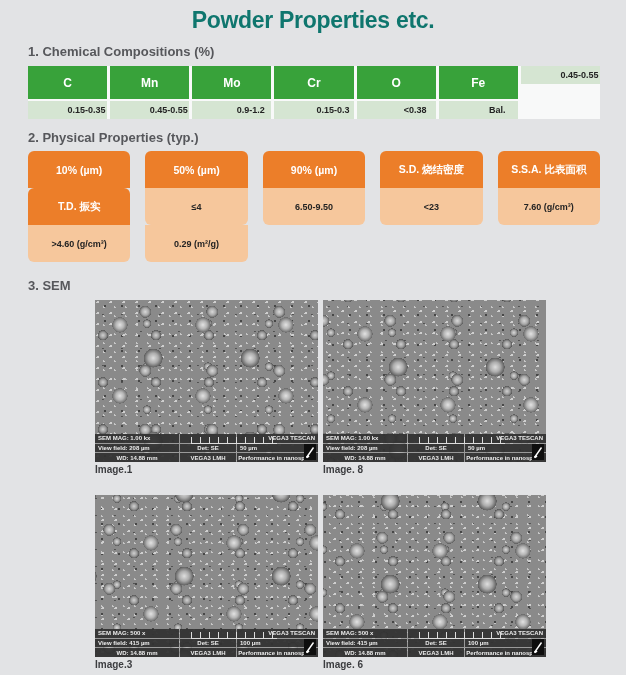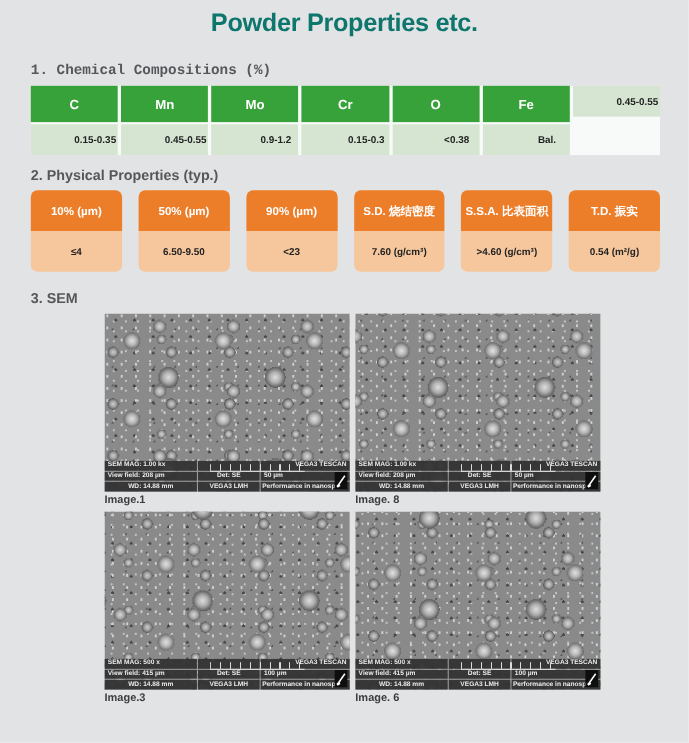--- a/index.html
+++ b/index.html
@@ -2,42 +2,42 @@
 <html><head>
 <meta charset="utf-8">
 <style>
   html,body{margin:0;padding:0;}
   .page{position:relative;width:626px;height:675px;background:#e2e3e5;overflow:hidden;
         font-family:"Liberation Sans","DejaVu Sans",sans-serif;}
   .content{padding:0 26px 0 28px;}
   .title{margin:0;padding-top:7px;text-align:center;font-size:23px;font-weight:bold;
          color:#0f766e;letter-spacing:-0.3px;}
   .sec-heading{margin:0;font-size:13px;font-weight:bold;color:#56575b;}
-  .mt1{margin-top:22px;font-family:Liberation Mono, monospace;} .mt2{margin-top:11px;} .mt3{margin-top:16px;}
+  .mt1{margin-top:10px;} .mt2{margin-top:11px;} .mt3{margin-top:16px;}
 
   
   .tbl-green{margin-top:7px;display:grid;grid-template-columns:repeat(7,1fr);
              column-gap:3px;row-gap:2px;background:#f8f9f9;width:572px;}
   .g-head{background:#38a23a;color:#ffffff;font-weight:bold;font-size:12px;height:33px;
           display:flex;align-items:center;justify-content:center;}
-  .g-val{background:#d5e5d2;color:#232323;font-weight:bold;font-size:9px;height:28px;
+  .g-val{background:#d5e5d2;color:#232323;font-weight:bold;font-size:9px;height:18px;
          display:flex;align-items:center;justify-content:center;padding-left:38px;}
 
   
-  .tbl-orange{margin-top:6px;display:grid;grid-template-columns:repeat(6,1fr);
+  .tbl-orange{margin-top:6px;display:grid;grid-template-columns:repeat(5,1fr);
               column-gap:15px;width:572px;}
   .o-head{background:#ec7e29;color:#ffffff;font-weight:bold;font-size:10.5px;height:37px;
           border-radius:6px 6px 0 0;display:flex;align-items:center;justify-content:center;
           text-align:center;padding:0 2px;}
   .o-val{background:#f6c79c;color:#232323;font-weight:bold;font-size:9px;height:37px;
          border-radius:0 0 6px 6px;display:flex;align-items:center;justify-content:center;}
 
   
   .sem-grid{margin:7px 0 0 67px;display:grid;grid-template-columns:223px 223px;
-            gap:5px 5px;width:407px;}
+            gap:20px 5px;width:407px;}
   .sem-img{position:relative;width:223px;height:162px;overflow:hidden;}
   .sem-photo{position:absolute;left:0;top:0;right:0;bottom:0;background-color:#8a8a8a;
     background-image:
       radial-gradient(9px 9px at 30% 35%, #e2e2e2 0%, #b5b5b5 45%, #6b6b6b 85%, rgba(0,0,0,0) 86%),
       radial-gradient(7px 7px at 75% 20%, #d8d8d8 0%, #a8a8a8 50%, #606060 85%, rgba(0,0,0,0) 86%),
       radial-gradient(11px 11px at 60% 70%, #dedede 0%, #adadad 45%, #5d5d5d 85%, rgba(0,0,0,0) 86%),
       radial-gradient(6px 6px at 15% 75%, #d0d0d0 0%, #9c9c9c 50%, #585858 85%, rgba(0,0,0,0) 86%),
       radial-gradient(5px 5px at 85% 55%, #d9d9d9 0%, #a2a2a2 50%, #5b5b5b 85%, rgba(0,0,0,0) 86%),
       radial-gradient(2px 2px at 20% 20%, #cfcfcf 0% 60%, rgba(0,0,0,0) 61%),
       radial-gradient(2px 2px at 60% 40%, #474747 0% 60%, rgba(0,0,0,0) 61%),
@@ -93,21 +93,21 @@
       <div class="o-head">50% (µm)</div>
       <div class="o-head">90% (µm)</div>
       <div class="o-head">S.D. 烧结密度</div>
       <div class="o-head">S.S.A. 比表面积</div>
       <div class="o-head">T.D. 振实</div>
       <div class="o-val">≤4</div>
       <div class="o-val">6.50-9.50</div>
       <div class="o-val">&lt;23</div>
       <div class="o-val">7.60 (g/cm³)</div>
       <div class="o-val">&gt;4.60 (g/cm³)</div>
-      <div class="o-val">0.54 (m²/g)</div>
+      <div class="o-val">0.29 (m²/g)</div>
     </div>
 
     <h2 class="sec-heading mt3">3. SEM</h2>
     <div class="sem-grid">
 
       <div class="sem-cell sem-1">
         <div class="sem-img">
           <div class="sem-photo"></div>
           <div class="bar">
             <div>SEM MAG: 1.00 kx</div>

